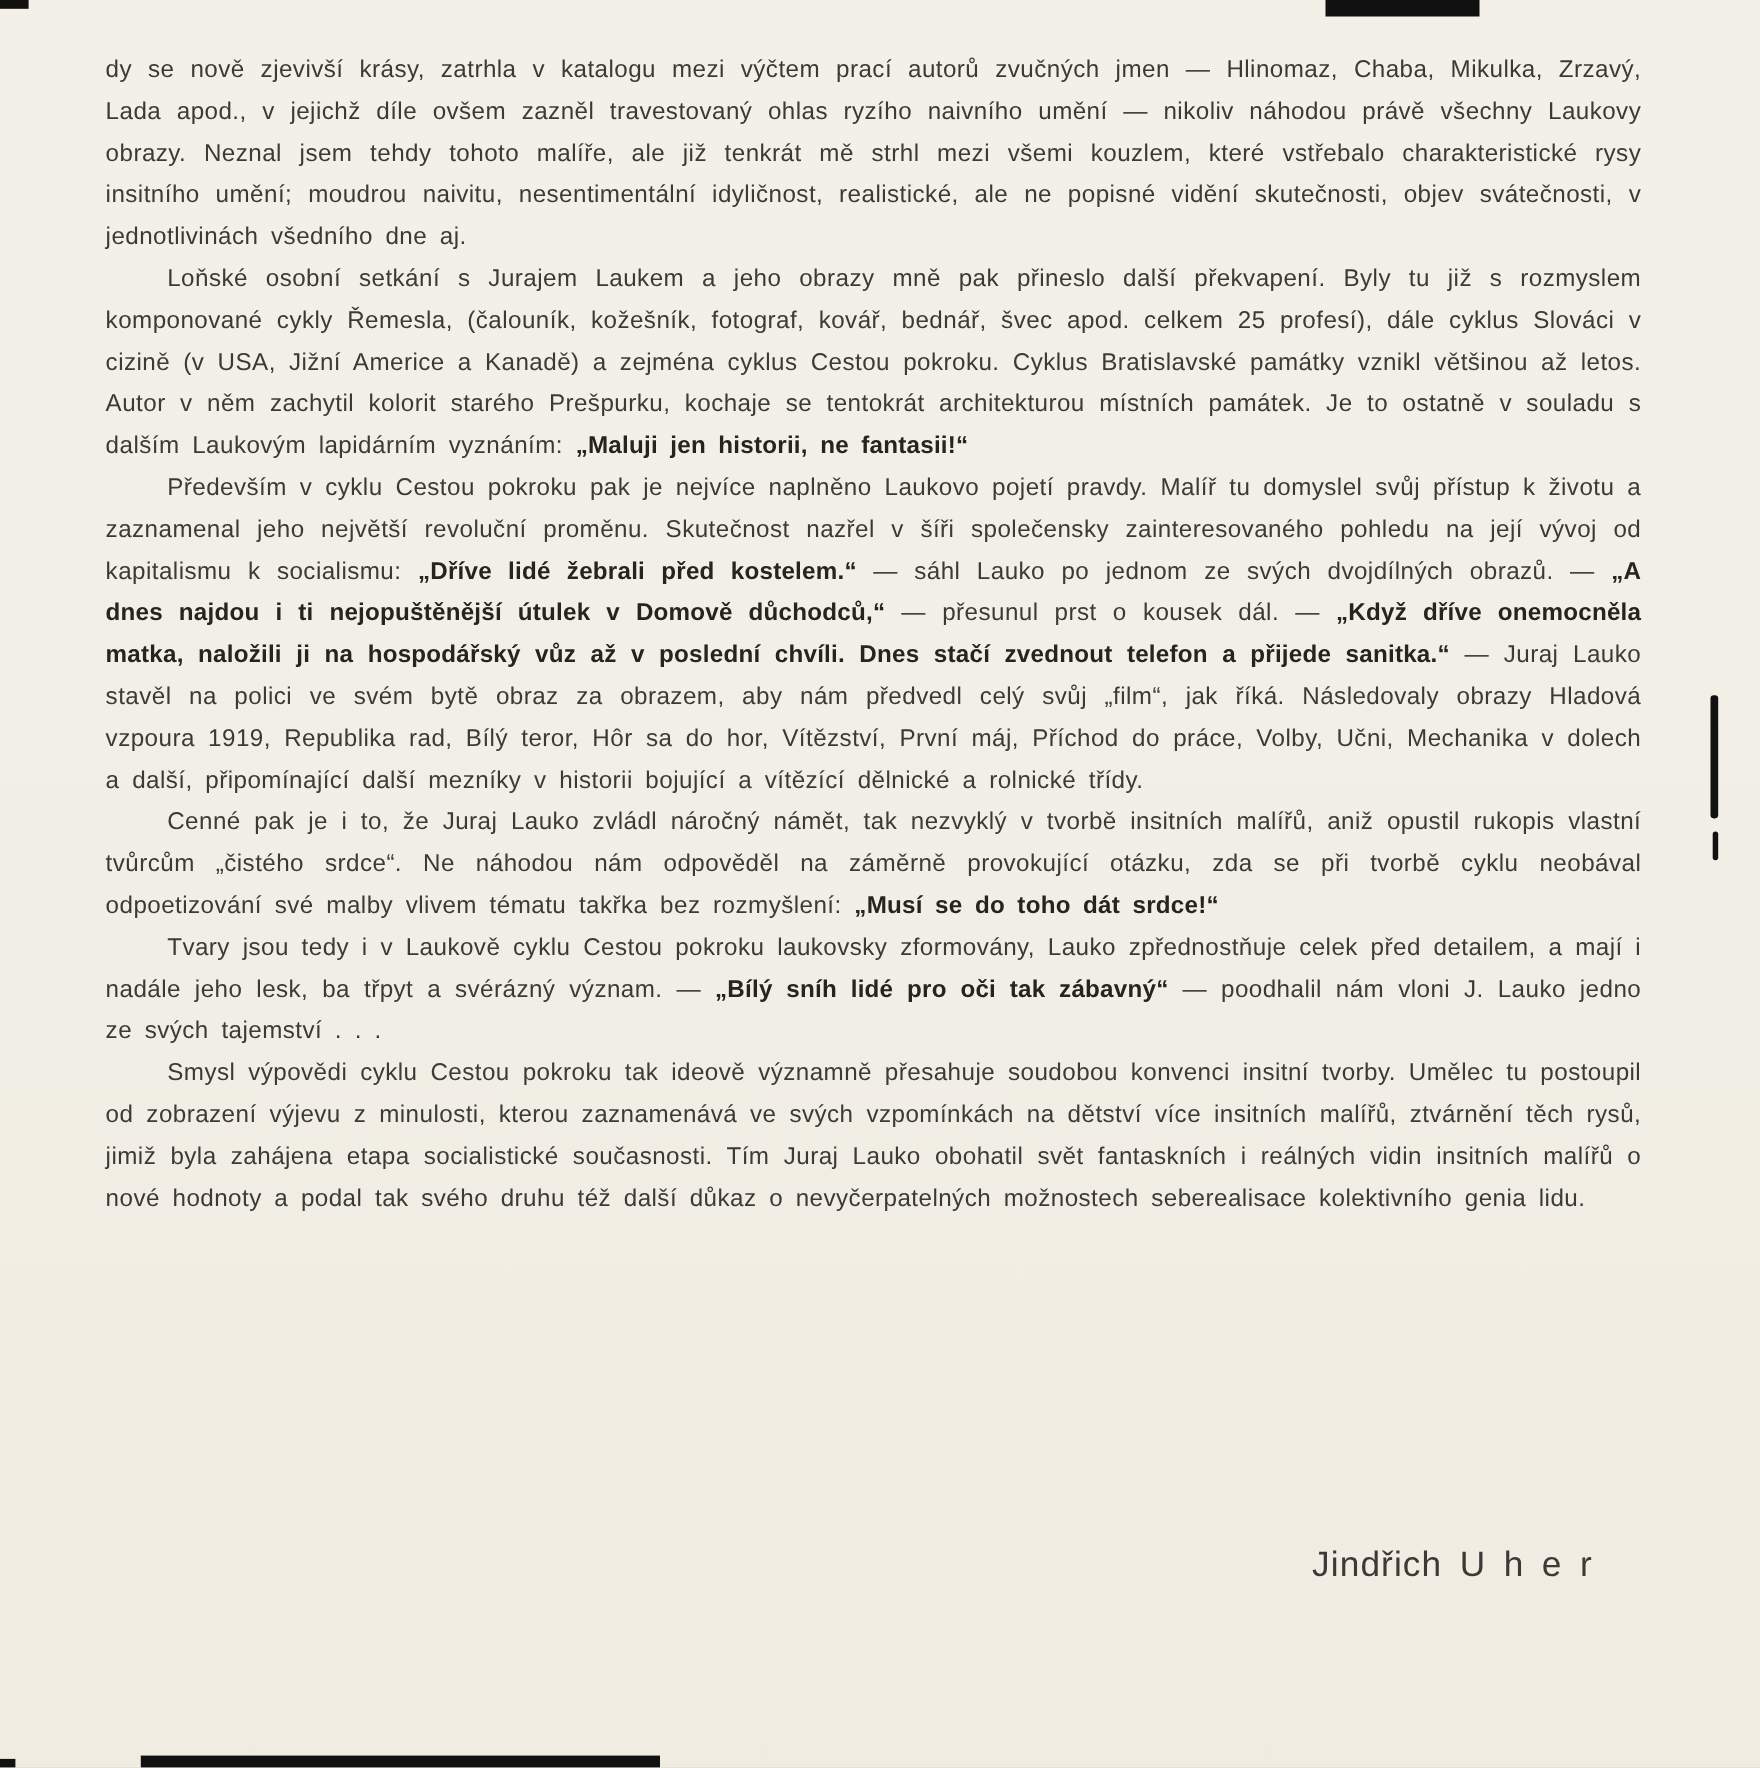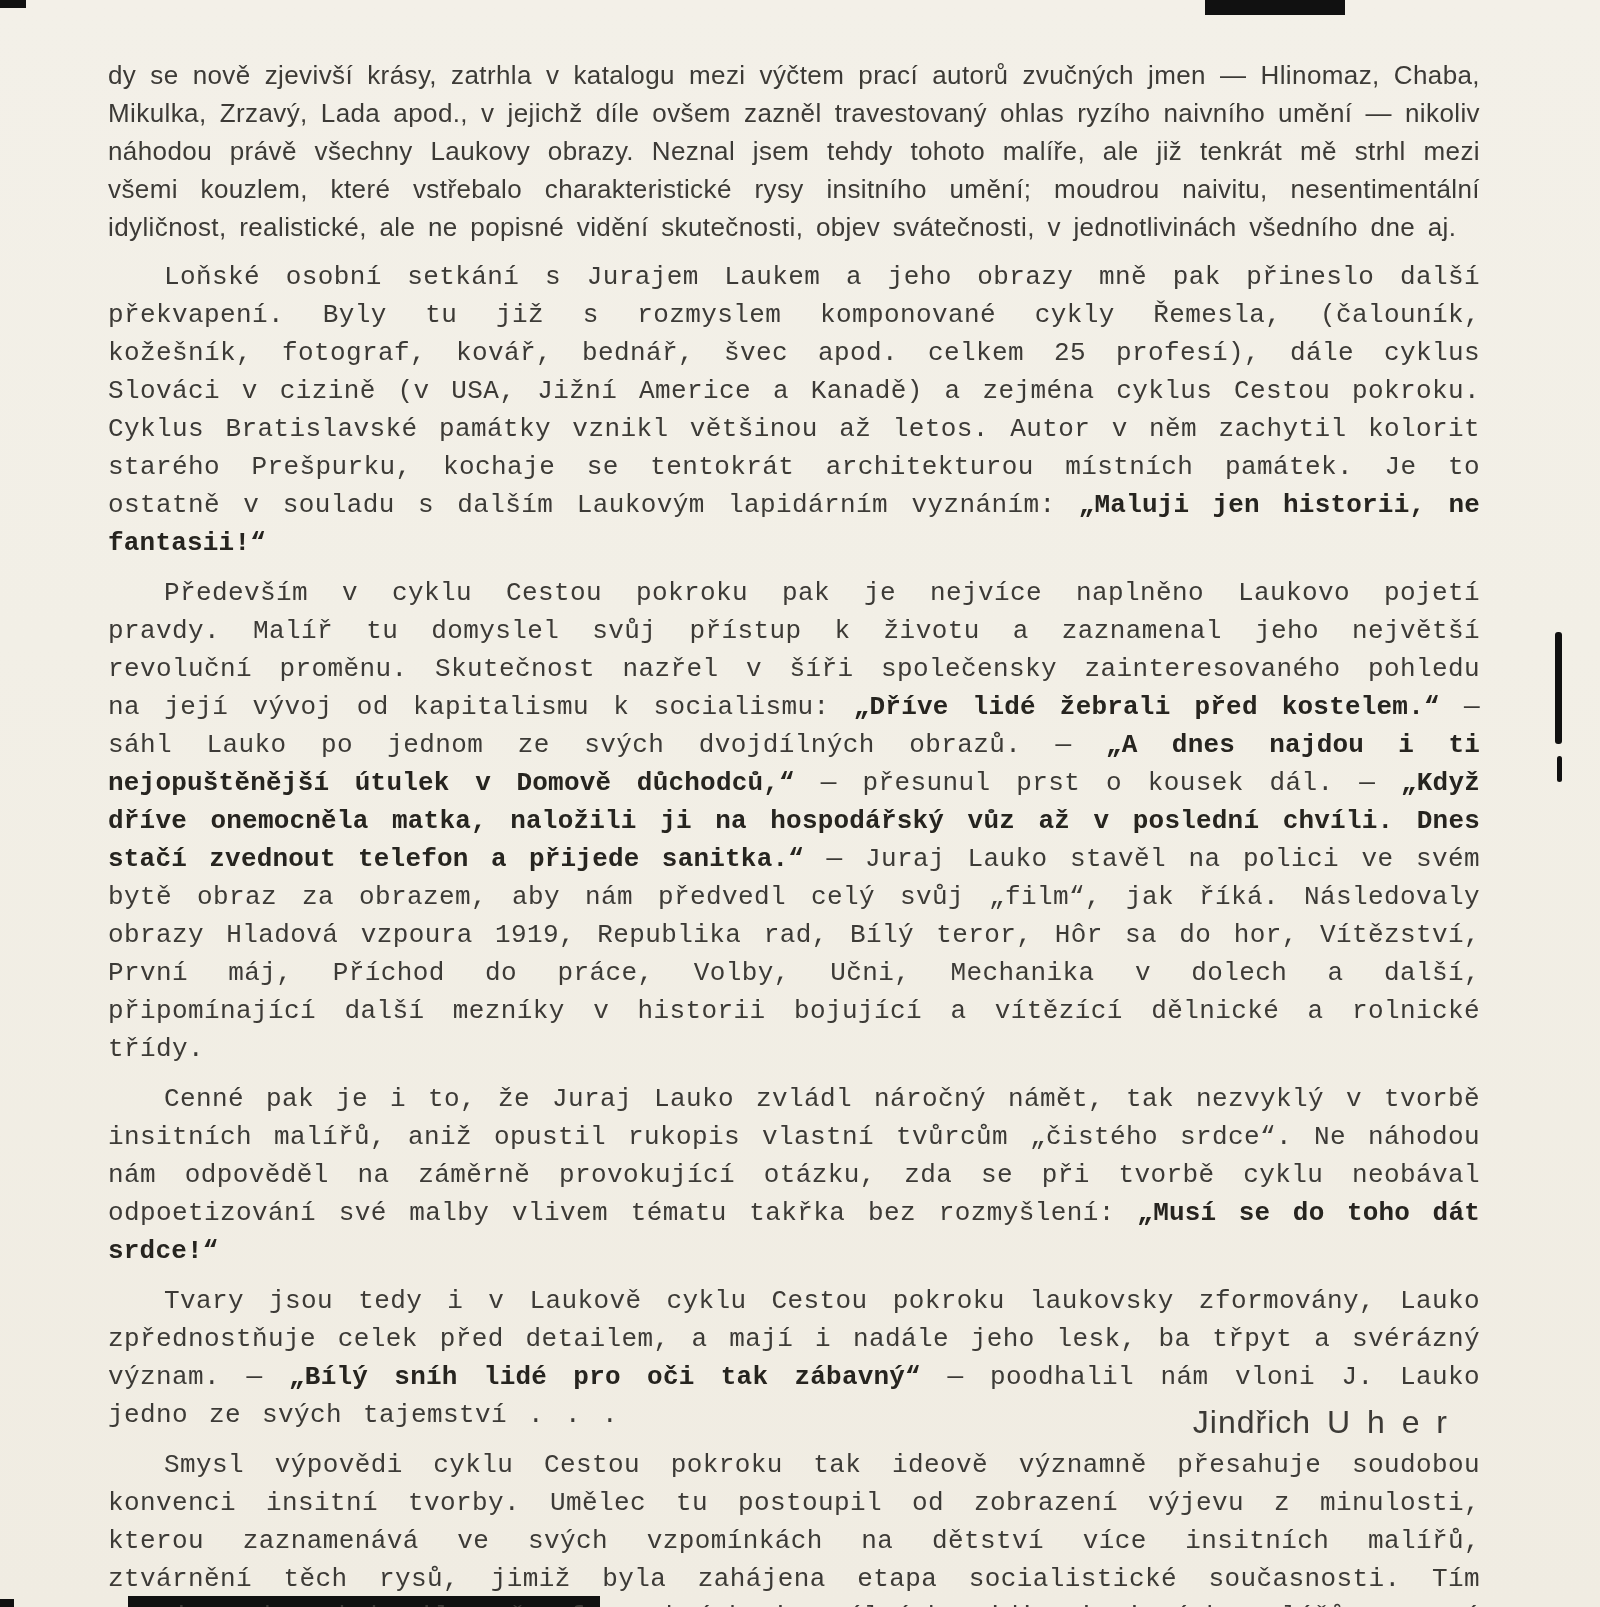--- a/index.html
+++ b/index.html
@@ -16,31 +16,30 @@
     font-family: "Liberation Sans", "DejaVu Sans", sans-serif;
     color: #3c3a36;
   }
   .text-block {
     position: absolute;
     left: 96px;
     top: 44px;
     width: 1396px;
   }
   .para {
-    margin: 12px;
-    font-size: 26px;
+    margin: 0;
+    font-size: 22px;
     line-height: 38px;
     text-align: justify;
     letter-spacing: 0.4px;
     word-spacing: 5px;
     color: #3c3a36;
   }
   .para.indent {
     text-indent: 56px;
-    font-family: Liberation Mono, monospace;
   }
   .run.bold {
     font-weight: bold;
     color: #26241f;
     letter-spacing: 0.2px;
   }
   .signature {
     position: absolute;
     top: 1404px;
     right: 152px;

